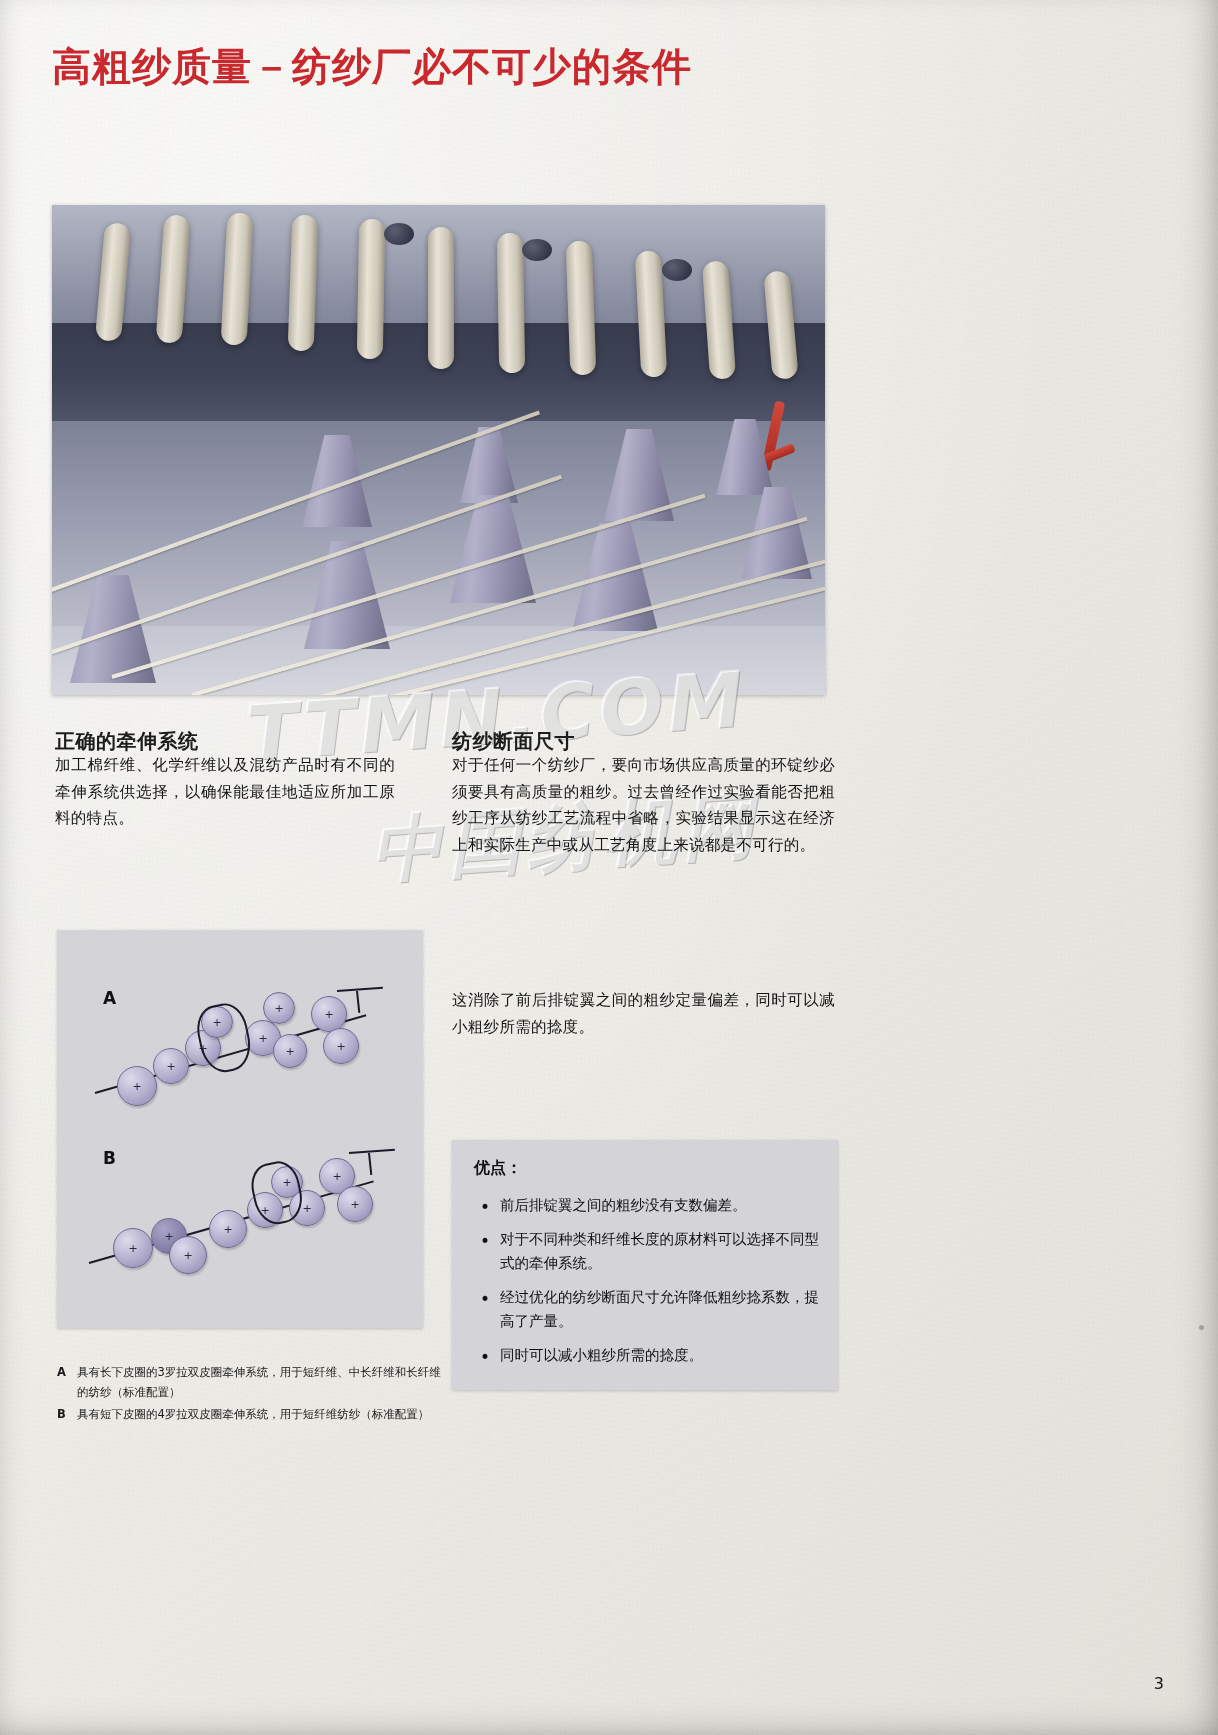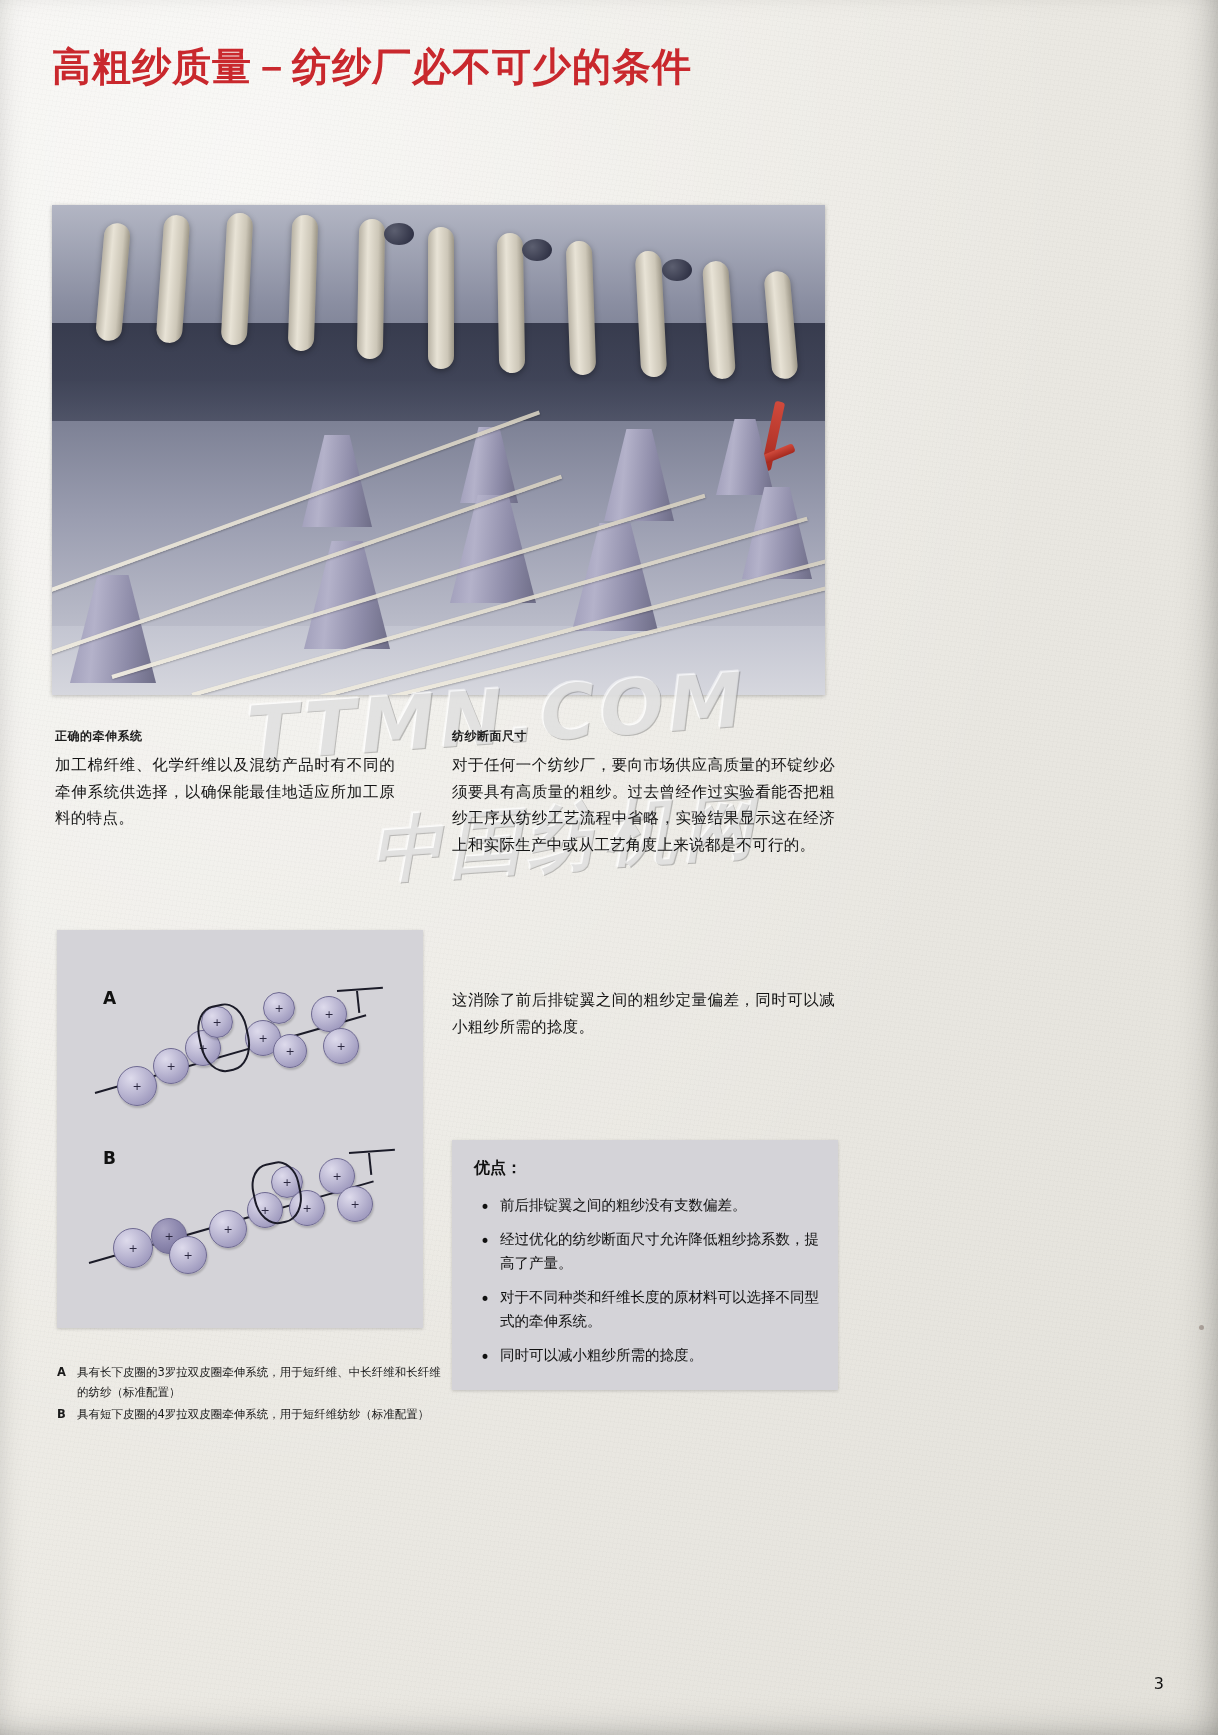--- a/index.html
+++ b/index.html
@@ -146,21 +146,21 @@
     left: 370px;
     top: 790px;
     font-size: 72px;
     transform: rotate(-4deg);
     letter-spacing: 6px;
   }
 
   
   .col-head {
     position: absolute;
-    font-size: 12px;
+    font-size: 20px;
     font-weight: bold;
     color: #1d1d1d;
     letter-spacing: .5px;
   }
   .col-body {
     position: absolute;
     font-size: 15.5px;
     color: #141414;
     line-height: 1.72;
     letter-spacing: .3px;
@@ -409,22 +409,22 @@
     <div class="row">
       <div class="k">B</div>
       <div class="v">具有短下皮圈的4罗拉双皮圈牵伸系统，用于短纤维纺纱（标准配置）</div>
     </div>
   </div>
 
   <div class="adv">
     <div class="adv-title">优点：</div>
     <ul class="adv-list">
       <li>前后排锭翼之间的粗纱没有支数偏差。</li>
+      <li>对于不同种类和纤维长度的原材料可以选择不同型式的牵伸系统。</li>
       <li>经过优化的纺纱断面尺寸允许降低粗纱捻系数，提高了产量。</li>
-      <li>对于不同种类和纤维长度的原材料可以选择不同型式的牵伸系统。</li>
       <li>同时可以减小粗纱所需的捻度。</li>
     </ul>
   </div>
 
   <div class="spine-mark"></div>
   <div class="page-number">3</div>
 
   <div class="edge-shadow"></div>
 </div>
 

